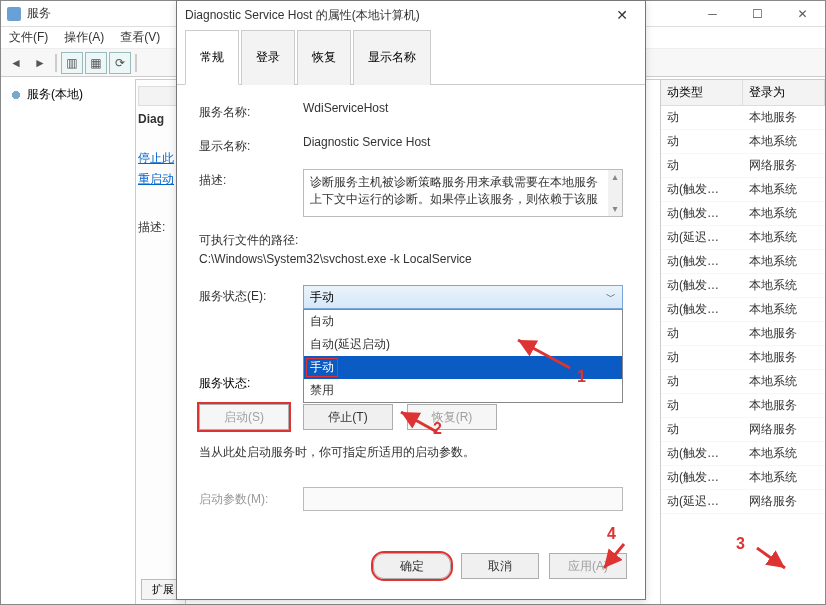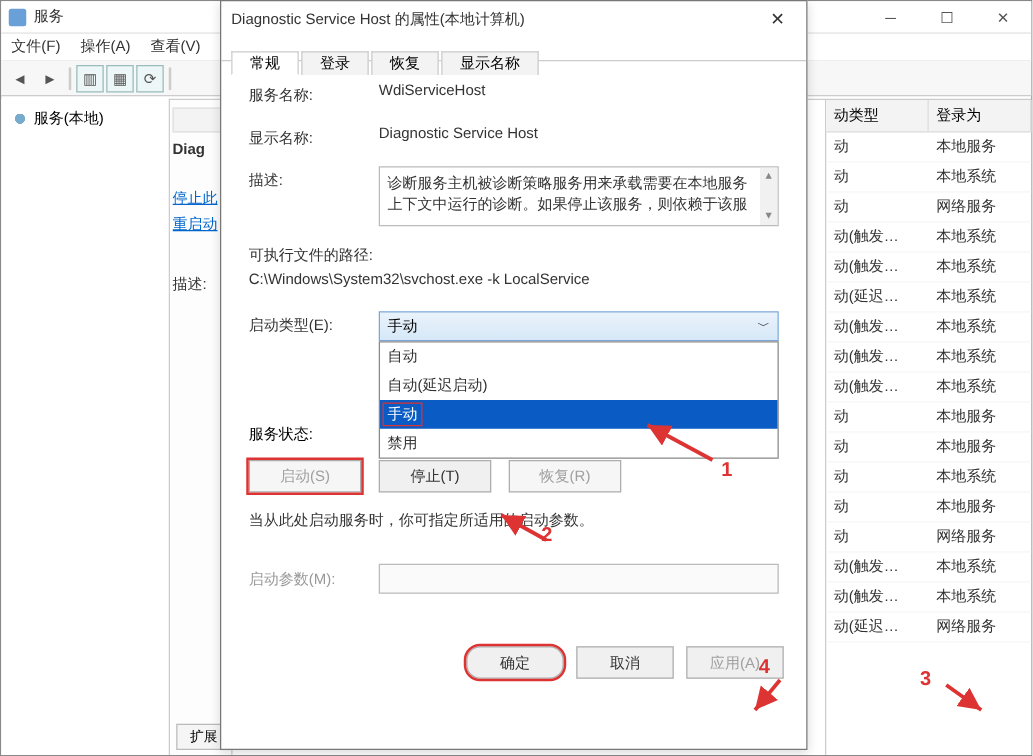--- a/index.html
+++ b/index.html
@@ -42,21 +42,21 @@
 .bg-tabs-footer { position: absolute; bottom: 4px; left: 140px; display: flex; gap: 0; }
 .bg-tabs-footer span { border: 1px solid #bbb; padding: 2px 10px; background: #f5f5f5; font-size: 11px; }
 
 
 .dlg { position: absolute; left: 176px; top: 0; width: 470px; height: 600px; background: #fff; border: 1px solid #777; box-shadow: 0 2px 8px rgba(0,0,0,.15); }
 .dlg-titlebar { height: 28px; display: flex; align-items: center; padding: 0 8px; }
 .dlg-titlebar .t { flex: 1; color: #333; }
 .dlg-close { width: 30px; text-align: center; font-size: 14px; color: #333; }
 
 .dlg-tabs { display: flex; padding: 0 8px; border-bottom: 1px solid #ccc; }
-.dlg-tab { padding: 0 14px; border: 1px solid #ccc; border-bottom: none; background: #f3f3f3; margin-right: 2px; position: relative; top: 12px; }
+.dlg-tab { padding: 18px 14px; border: 1px solid #ccc; border-bottom: none; background: #f3f3f3; margin-right: 2px; position: relative; top: 1px; }
 .dlg-tab.active { background: #fff; border-bottom: 1px solid #fff; }
 
 .dlg-body { padding: 16px 22px 12px 22px; }
 .row { display: flex; margin-bottom: 14px; align-items: flex-start; }
 .row .lbl { width: 104px; color: #333; padding-top: 3px; }
 .row .val { flex: 1; color: #333; }
 .desc-box { flex: 1; height: 48px; border: 1px solid #bbb; padding: 4px 16px 4px 6px; overflow: hidden; position: relative; color: #333; line-height: 1.4; }
 .desc-box .sbar { position: absolute; right: 0; top: 0; bottom: 0; width: 14px; background: #f1f1f1; display: flex; flex-direction: column; justify-content: space-between; }
 .desc-box .sbar span { text-align: center; color: #888; font-size: 10px; }
 
@@ -254,21 +254,21 @@
           </div>
       </div>
     </div>
 
     <div class="path-block">
       <div>可执行文件的路径:</div>
       <div>C:\Windows\System32\svchost.exe -k LocalService</div>
     </div>
 
     <div class="row" style="margin-bottom:0">
-      <div class="lbl">启动类型(E):</div>
+      <div class="lbl">服务状态(E):</div>
       <div class="select-wrap">
         <div class="select-display">
           <span>手动</span>
           <span class="arr">﹀</span>
         </div>
         <div class="select-dd">
           <div class="opt">自动</div>
           <div class="opt">自动(延迟启动)</div>
           <div class="opt hi"><span class="opt-box">手动</span></div>
           <div class="opt">禁用</div>

